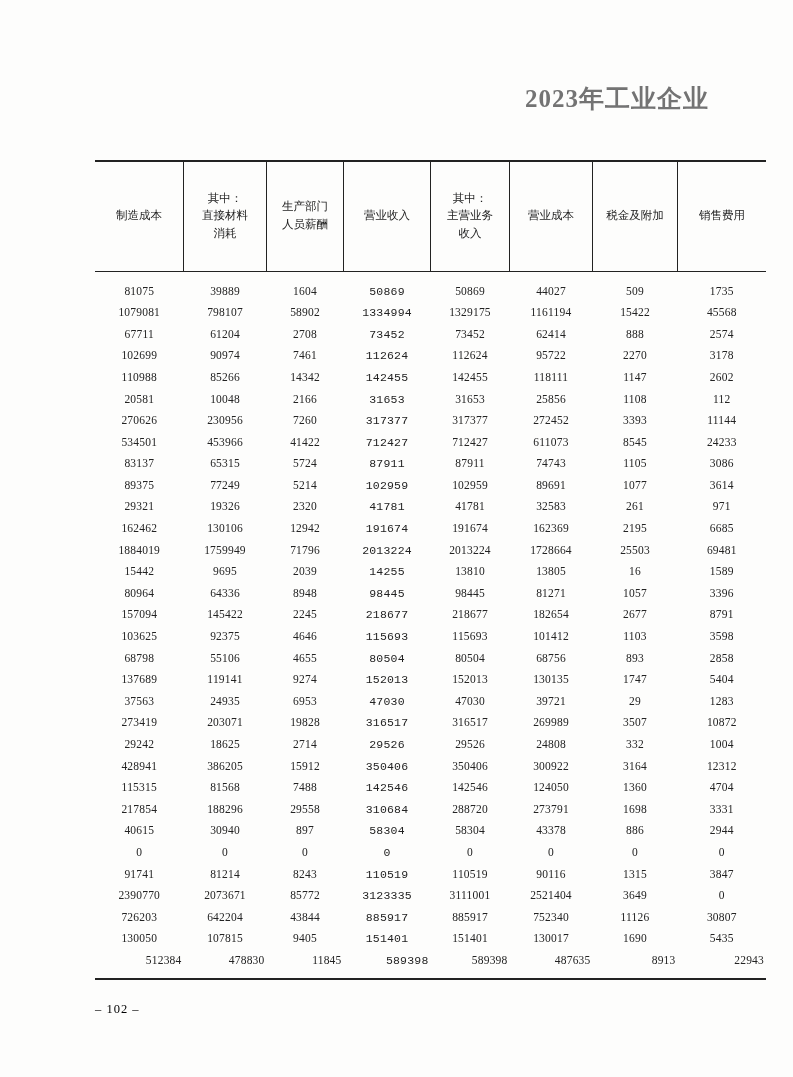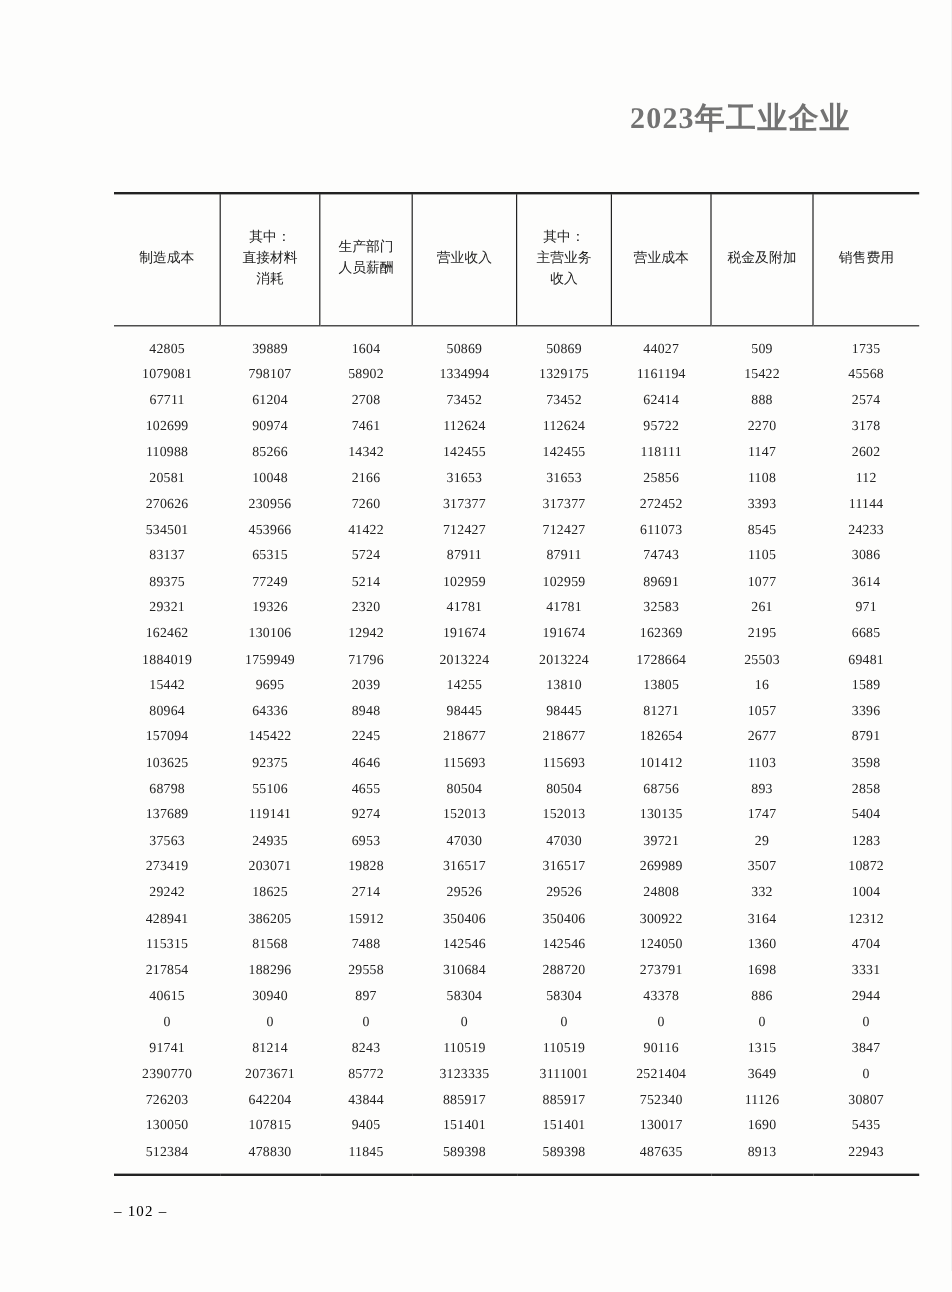--- a/index.html
+++ b/index.html
@@ -63,25 +63,26 @@
     padding: 0 2px;
     line-height: 1;
     font-size: 11.5px;
     letter-spacing: 0.2px;
   }
   .stats-table tbody tr:first-child td {
     padding-top: 9px;
   }
   .stats-table tbody tr:last-child td {
     padding-bottom: 6px;
+    text-align: right;
   }
   .stats-table th:nth-child(1), .stats-table td:nth-child(1) { width: 82px; }
   .stats-table th:nth-child(2), .stats-table td:nth-child(2) { width: 76px; }
   .stats-table th:nth-child(3), .stats-table td:nth-child(3) { width: 70px; }
-  .stats-table th:nth-child(4), .stats-table td:nth-child(4) { width: 80px; }
+  .stats-table th:nth-child(4), .stats-table td:nth-child(4) { width: 80px; font-family: Liberation Mono, monospace; }
   .stats-table th:nth-child(5), .stats-table td:nth-child(5) { width: 72px; }
   .stats-table th:nth-child(6), .stats-table td:nth-child(6) { width: 76px; }
   .stats-table th:nth-child(7), .stats-table td:nth-child(7) { width: 78px; }
   .stats-table th:nth-child(8), .stats-table td:nth-child(8) { width: 82px; }
   .page-number {
     position: absolute;
     left: 95px;
     top: 1002px;
     font-size: 12.5px;
     color: #000000;
@@ -102,21 +103,21 @@
           <th>生产部门<br>人员薪酬</th>
           <th>营业收入</th>
           <th>其中：<br>主营业务<br>收入</th>
           <th>营业成本</th>
           <th>税金及附加</th>
           <th>销售费用</th>
         </tr>
     </thead>
     <tbody id="table-body">
         <tr>
-          <td>42805</td>
+          <td>81075</td>
           <td>39889</td>
           <td>1604</td>
           <td>50869</td>
           <td>50869</td>
           <td>44027</td>
           <td>509</td>
           <td>1735</td>
         </tr>
         <tr>
           <td>1079081</td>

